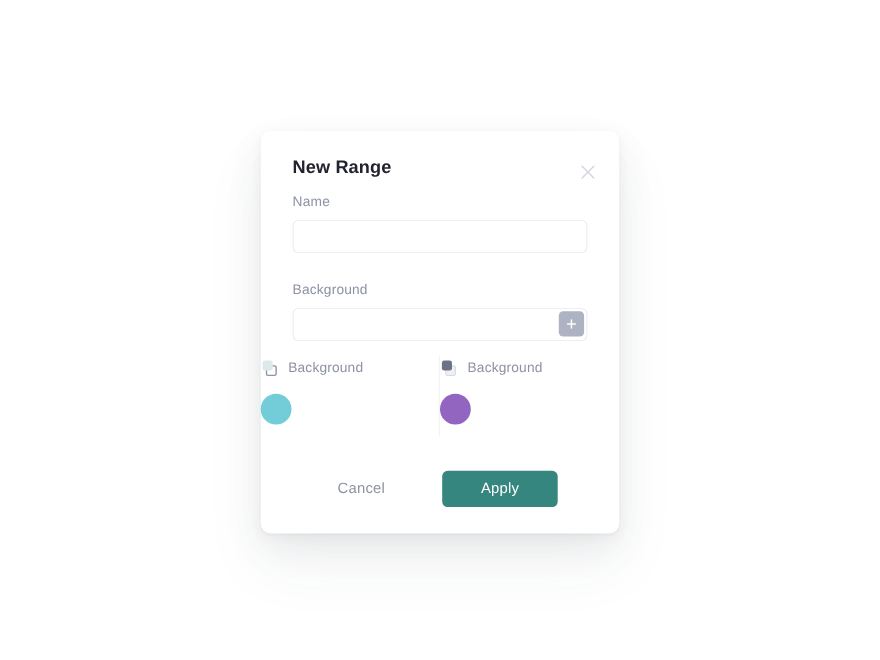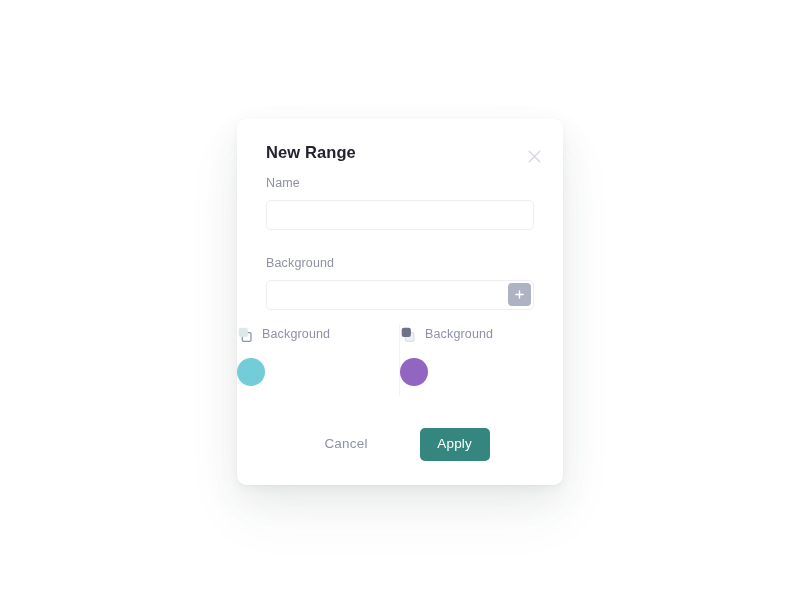--- a/index.html
+++ b/index.html
@@ -197,21 +197,21 @@
   }
   .btn-apply {
     background: #35867f;
     border: none;
     border-radius: 5px;
     font-family: "Liberation Sans", "DejaVu Sans", sans-serif;
     font-size: 13.5px;
     color: #ffffff;
     letter-spacing: 0.2px;
     cursor: pointer;
-    width: 70px;
+    width: 105px;
     height: 33px;
     line-height: 1;
     padding: 0;
     text-align: center;
   }
 </style>
 </head>
 <body style="background: rgb(255, 255, 255);">
 
 <div class="modal">

